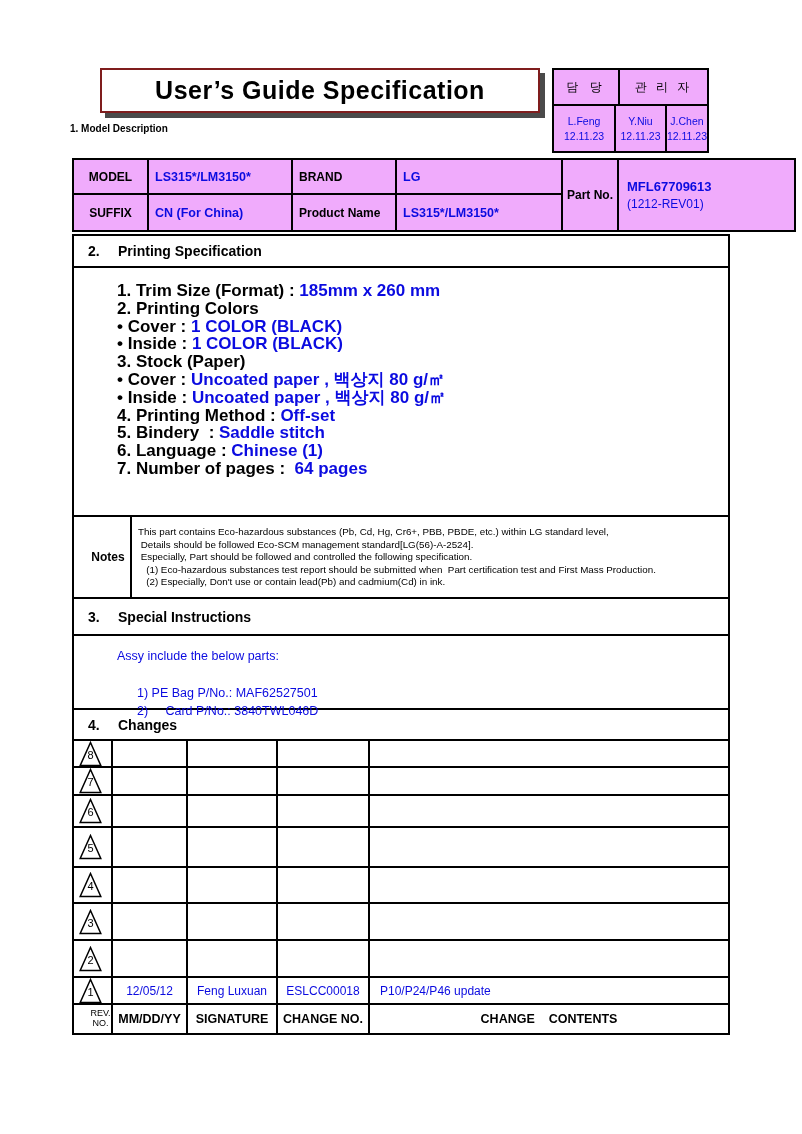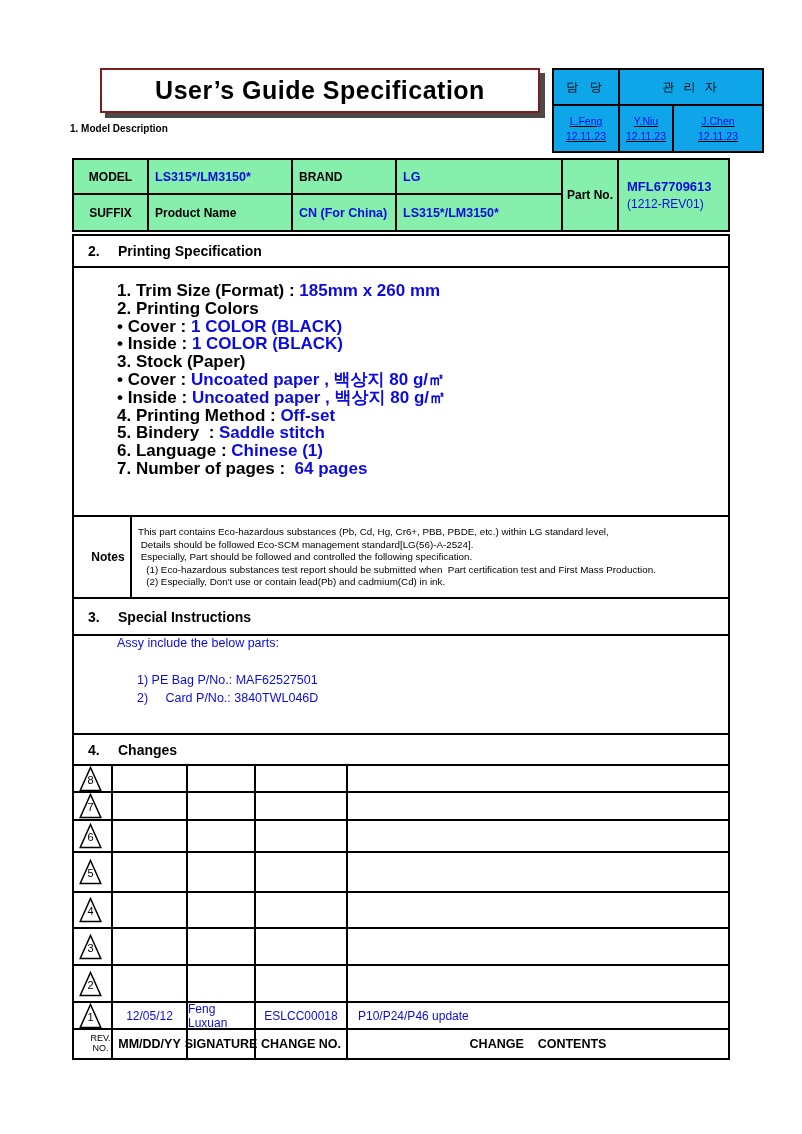--- a/index.html
+++ b/index.html
@@ -7,37 +7,37 @@
   body { font-family:"Liberation Sans", sans-serif; color:#000; }
   .page { position:relative; width:802px; height:1134px; background:#fff; overflow:hidden; }
 
   
   .title-box { position:absolute; left:100px; top:68px; width:440px; height:45px;
     border:2px solid #7f1d1d; background:#fff; box-shadow:5px 5px 0 #4a4a4a;
     display:flex; align-items:center; justify-content:center; }
   .title-box h1 { font-size:25px; font-weight:bold; letter-spacing:0.5px; }
 
   
-  .approval { position:absolute; left:552px; top:68px; width:212px; border:2px solid #000; background:#0ea5e9; }
+  .approval { position:absolute; left:552px; top:68px; width:157px; border:2px solid #000; background:#f0abfc; }
   .approval .row { display:flex; }
   .approval .row1 { height:36px; border-bottom:2px solid #000; }
   .approval .cell { display:flex; align-items:center; justify-content:center; text-align:center; }
   .approval .row1 .c1 { width:66px; border-right:2px solid #000; font-size:12px; letter-spacing:4px; }
   .approval .row1 .c2 { flex:1; font-size:12px; letter-spacing:3px; }
-  .approval .row2 { height:45px;text-decoration:underline; }
+  .approval .row2 { height:45px; }
   .approval .row2 .cell { flex-direction:column; font-size:10.5px; color:var(--blue); line-height:1.35; }
   .approval .row2 .c1 { width:66px; border-right:2px solid #000; }
   .approval .row2 .c2 { width:54px; border-right:2px solid #000; }
   .approval .row2 .c3 { flex:1; }
 
   .h-model { position:absolute; left:70px; top:123px; font-size:10px; font-weight:bold; }
 
   
-  .model-table { position:absolute; left:72px; top:158px; width:658px; border:2px solid #000;
-    display:grid; grid-template-columns:75px 144px 104px 166px 56px auto; grid-auto-rows:35px; background:#86efac; }
+  .model-table { position:absolute; left:72px; top:158px; width:724px; border:2px solid #000;
+    display:grid; grid-template-columns:75px 144px 104px 166px 56px auto; grid-auto-rows:35px; background:#f0abfc; }
   .model-table .cell { display:flex; align-items:center; border-right:2px solid #000; border-bottom:2px solid #000;
     font-size:12px; font-weight:bold; padding:0 6px; }
   .model-table .center { justify-content:center; padding:0 2px; }
   .model-table .blue { color:var(--blue); font-size:12.5px; }
   .model-table .last { border-right:none; }
   .model-table .bot { border-bottom:none; }
   .model-table .span2 { grid-row:span 2; flex-direction:column; justify-content:center; border-bottom:none; }
   .model-table .partval { align-items:flex-start; padding-left:8px; }
   .model-table .partval .pn { color:var(--blue); font-size:13px; font-weight:bold; }
   .model-table .partval .rev { color:var(--blue); font-size:12px; font-weight:normal; margin-top:3px; }
@@ -52,32 +52,32 @@
   .spec-body { height:249px; border-bottom:2px solid #000; padding:14px 0 0 43px; }
   .spec-line { font-size:17px; font-weight:bold; line-height:17.8px; white-space:pre-wrap; }
   .spec-line .val { color:var(--blue); }
 
   .notes { display:flex; height:82px; border-bottom:2px solid #000; }
   .notes .label { width:46px; border-right:2px solid #000; display:flex; align-items:center; justify-content:center;
     font-size:12px; font-weight:bold;margin-left:12px; }
   .notes .text { flex:1; padding:9px 4px 0 6px; }
   .notes .text div { font-size:9.8px; line-height:12.6px; white-space:pre-wrap; }
 
-  .special-body { height:99px; border-bottom:2px solid #000; color:var(--blue); font-size:12.5px; }
+  .special-body { height:74px; border-bottom:2px solid #000; padding-top:13px; color:var(--blue); font-size:12.5px; }
   .special-body .intro { padding-left:43px; margin-bottom:22px; }
   .special-body .item { padding-left:63px; line-height:17.5px; white-space:pre-wrap; }
 
   
   .chg-row { display:flex; border-bottom:2px solid #000; }
   .chg-row .c { border-right:2px solid #000; display:flex; align-items:center; justify-content:center;
     font-size:12px; color:var(--blue); }
   .chg-row .c:last-child { border-right:none; }
   .chg-row .c-rev { width:39px; justify-content:flex-start; padding-left:5px; }
   .chg-row .c-date { width:75px; }
-  .chg-row .c-sig { width:68px; }
+  .chg-row .c-sig { width:90px; }
   .chg-row .c-no { width:92px; }
   .chg-row .c-cont { flex:1; justify-content:flex-start; padding-left:10px; }
   .r8{height:27px;} .r7{height:28px;} .r6{height:32px;} .r5{height:40px;}
   .r4{height:36px;} .r3{height:37px;} .r2{height:37px;} .r1{height:27px;}
   .chg-footer { display:flex; height:28px; border-bottom:none; }
   .chg-footer .c { color:#000; font-weight:bold; font-size:12.5px; white-space:pre-wrap; text-align:center; }
   .chg-footer .c-rev { font-size:9px; font-weight:normal; line-height:1.1; justify-content:center; padding-left:16px; }
 
   .tri { position:relative; width:23px; height:26px; flex:0 0 auto; }
   .tri svg { position:absolute; left:0; top:0; }
@@ -120,22 +120,22 @@
     <div class="cell center">MODEL</div>
     <div class="cell blue">LS315*/LM3150*</div>
     <div class="cell">BRAND</div>
     <div class="cell blue">LG</div>
     <div class="cell center span2">Part No.</div>
     <div class="cell span2 last partval">
       <span class="pn">MFL67709613</span>
       <span class="rev">(1212-REV01)</span>
     </div>
     <div class="cell center bot">SUFFIX</div>
+    <div class="cell blue bot">CN  (For China)</div>
     <div class="cell bot">Product Name</div>
-    <div class="cell blue bot">CN  (For China)</div>
     <div class="cell blue bot">LS315*/LM3150*</div>
   </div>
 
   <div class="doc">
 
     <div class="sec-header hdr2">
       <span class="num">2.</span>
       <span>Printing Specification</span>
     </div>
     <div class="spec-body">

